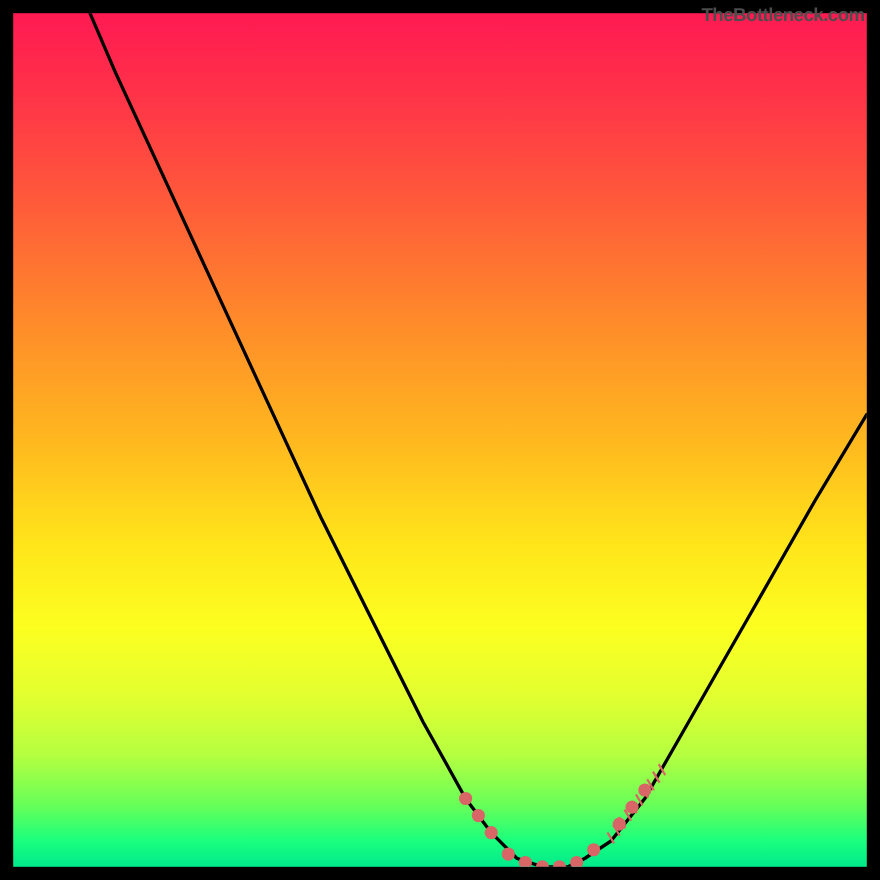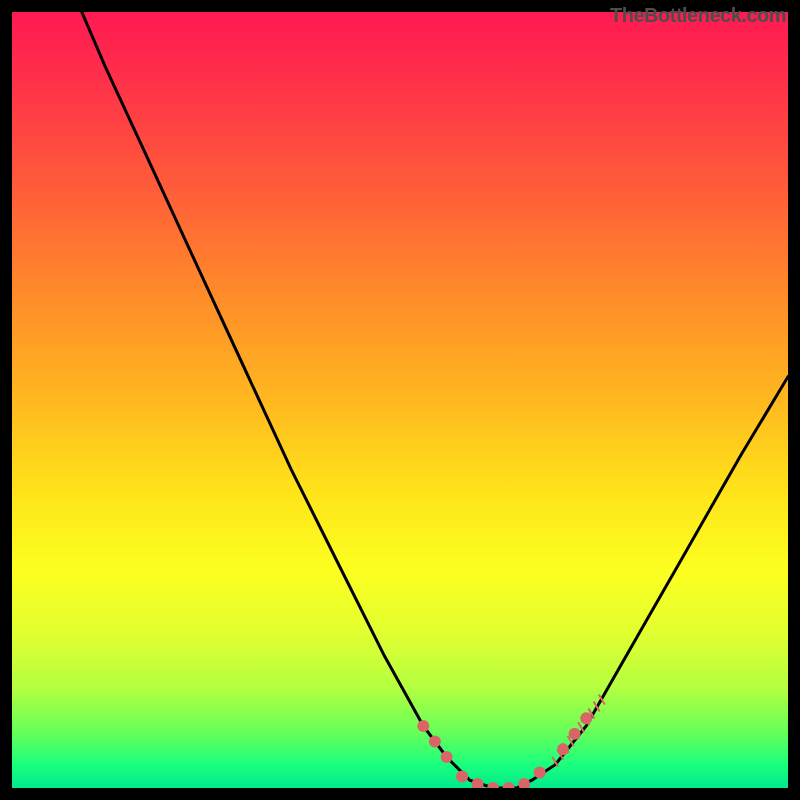--- a/index.html
+++ b/index.html
@@ -36,21 +36,21 @@
       #b4ff40 87%,
       #64ff5a 93%,
       #1aff7e 97%,
       #00e98c 100%);
   }
   .watermark {
     position: absolute;
     top: 4px;
     right: 14px;
     font-family: Arial, Helvetica, sans-serif;
-    font-size: 20px;
+    font-size: 17px;
     font-weight: bold;
     color: #4d4d4d;
     letter-spacing: -0.5px;
   }
   svg.plot {
     position: absolute;
     left: 12px;
     top: 12px;
     width: 776px;
     height: 776px;

